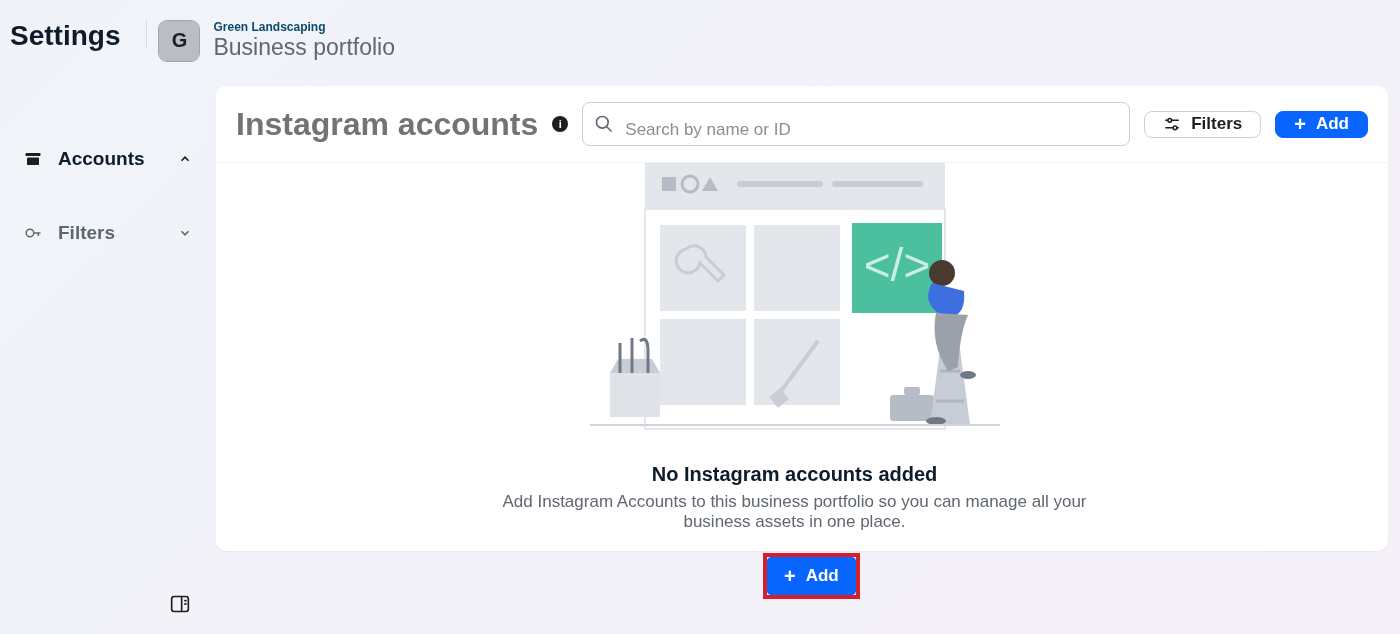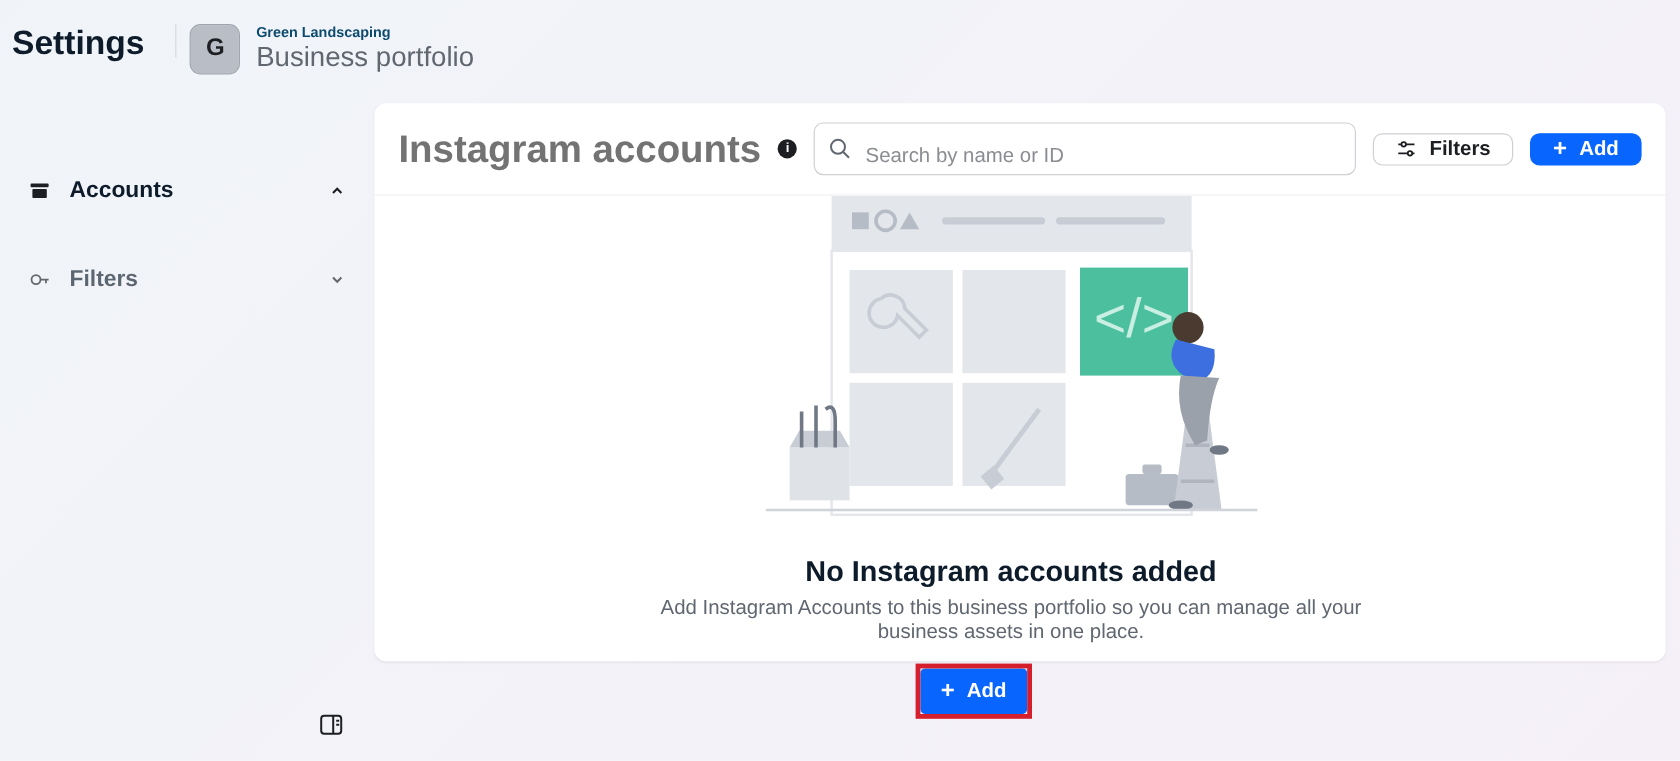--- a/index.html
+++ b/index.html
@@ -1,20 +1,20 @@
 <!DOCTYPE html>
 <html><head>
   <meta charset="utf-8">
   <style>
     * { box-sizing: border-box; margin: 0; padding: 0; font-family: -apple-system, BlinkMacSystemFont, "Segoe UI", Helvetica, Arial, sans-serif; }
     body { width: 1400px; height: 634px; overflow: hidden; background: linear-gradient(135deg, #f0f4f8 0%, #f5f0f8 100%); color: #1c1e21; }
     .app { display: flex; height: 100%; }
 
     
-    .sidebar { width: 312px; padding: 20px 12px 20px 10px; display: flex; flex-direction: column; }
+    .sidebar { width: 216px; padding: 20px 12px 20px 10px; display: flex; flex-direction: column; }
     .header-title { font-size: 28px; font-weight: 800; color: #0d1b2a; margin-right: 26px; }
     .divider-v { width: 1px; height: 28px; background: #d8dade; margin-right: 12px; }
     .portfolio { display: flex; align-items: center; }
     .portfolio-badge { width: 40px; height: 40px; border-radius: 8px; background: #b9bdc5; display: flex; align-items: center; justify-content: center; font-weight: 800; font-size: 20px; color: #1c1e21; margin-right: 14px; outline: 1px solid #9fa4ad; }
     .portfolio-text .name { font-size: 12px; font-weight: 700; color: #0c4a6e; }
     .portfolio-text .sub  { font-size: 23px; color: #606770; }
 
     .nav-section { margin-bottom: 36px; }
     .nav-section-header { display: flex; align-items: center; padding: 8px 12px; font-size: 19px; font-weight: 700; cursor: pointer; color: #0d1b2a; }
     .nav-section-header .sh-icon { width: 22px; margin-right: 14px; display: flex; align-items: center; justify-content: center; font-size: 18px; }
@@ -46,21 +46,21 @@
 
     .btn { height: 27px; border-radius: 8px; display: inline-flex; align-items: center; padding: 0 18px; font-size: 17px; font-weight: 700; cursor: pointer; }
     .btn-outline { background: #fff; border: 1px solid #ced0d4; color: #1c1e21; }
     .btn-outline .flt-icon { width: 18px; height: 18px; margin-right: 10px; }
     .btn-primary { background: #0866ff; border: 1px solid #0866ff; color: #fff; }
     .btn-primary .plus { margin-right: 10px; font-size: 20px; font-weight: 800; line-height: 1; }
 
     .panel-body { flex: 1; position: relative; overflow: auto; scrollbar-gutter: stable; }
     .illustration { display: block; margin: 0 auto; width: 410px; height: 300px; }
     .empty-text { text-align: center; }
-    .empty-title { font-size: 24px; font-weight: 800; color: #0d1b2a; margin-bottom: 6px; }
+    .empty-title { font-size: 20px; font-weight: 800; color: #0d1b2a; margin-bottom: 6px; }
     .empty-sub { font-size: 17px; color: #606770; max-width: 640px; margin: 0 auto; }
 
     .floating-add { position: absolute; left: 767px; top: 557px; outline: 4px solid #d61f2c; }
     .floating-add .btn-primary { border-radius: 4px; height: 38px; padding: 0 16px; font-size: 17px; }
 
     
     .header-wrap { position: absolute; top: 20px; left: 10px; display: flex; align-items: flex-start; }
 
     
     svg { display: block; }

